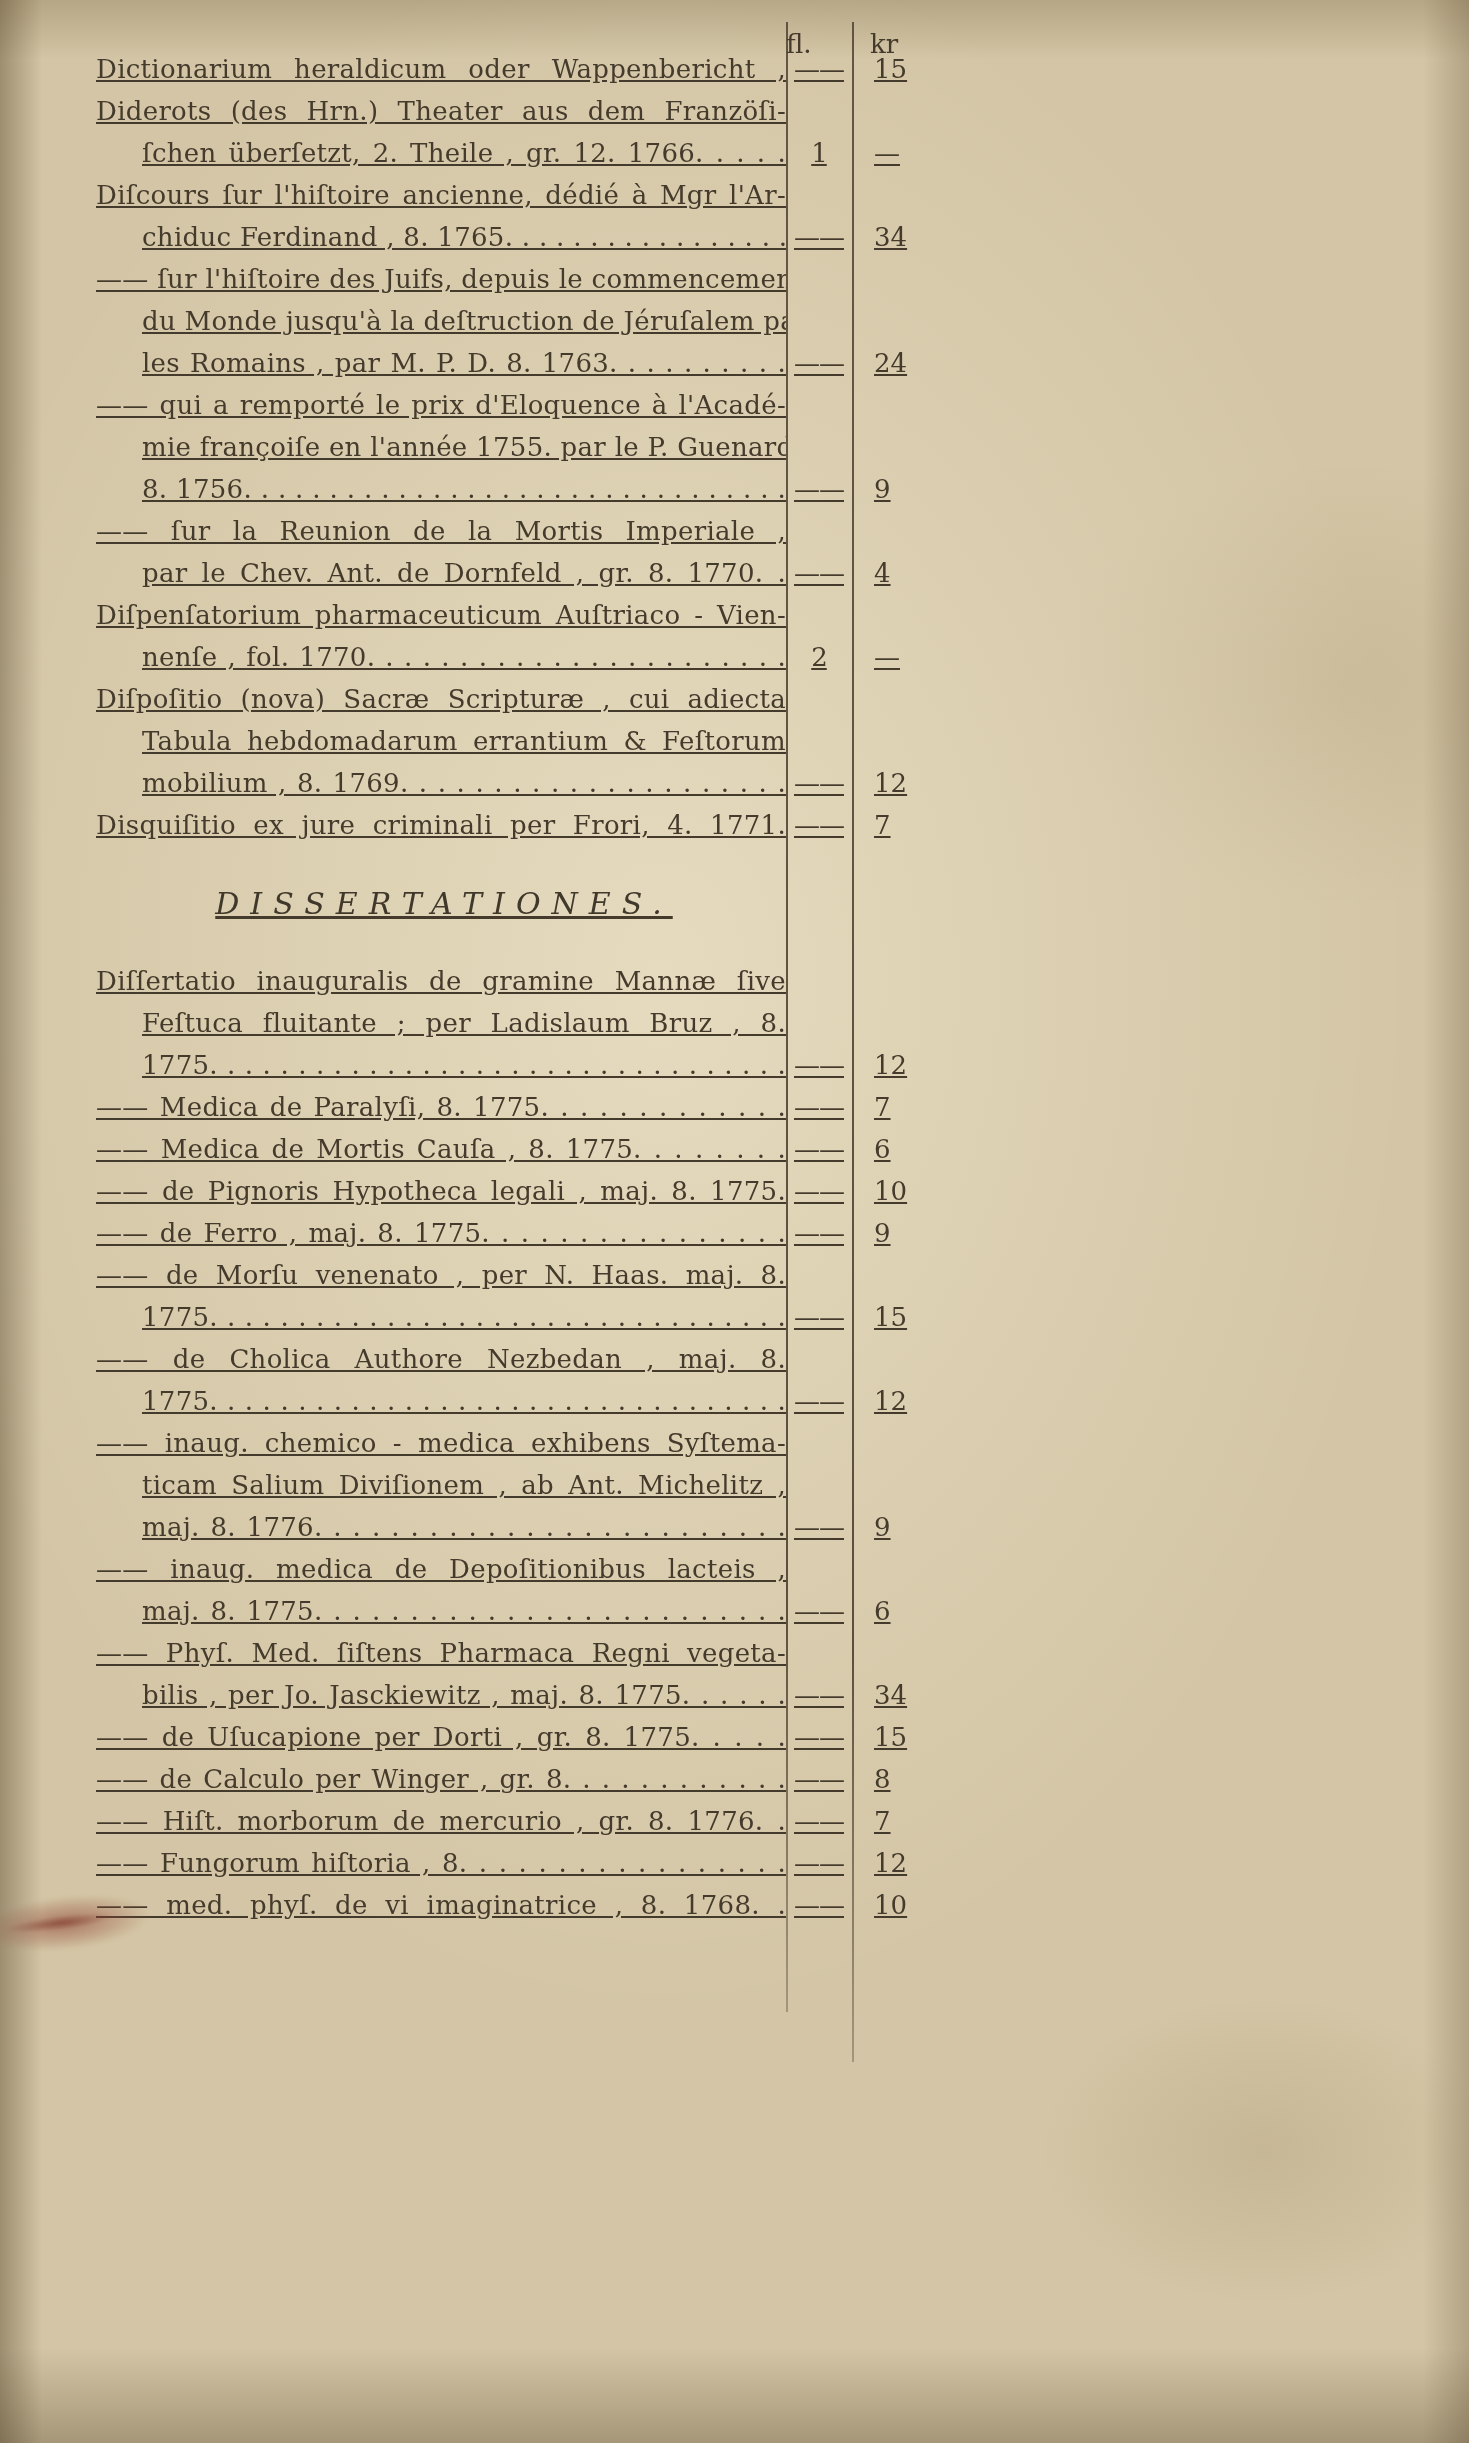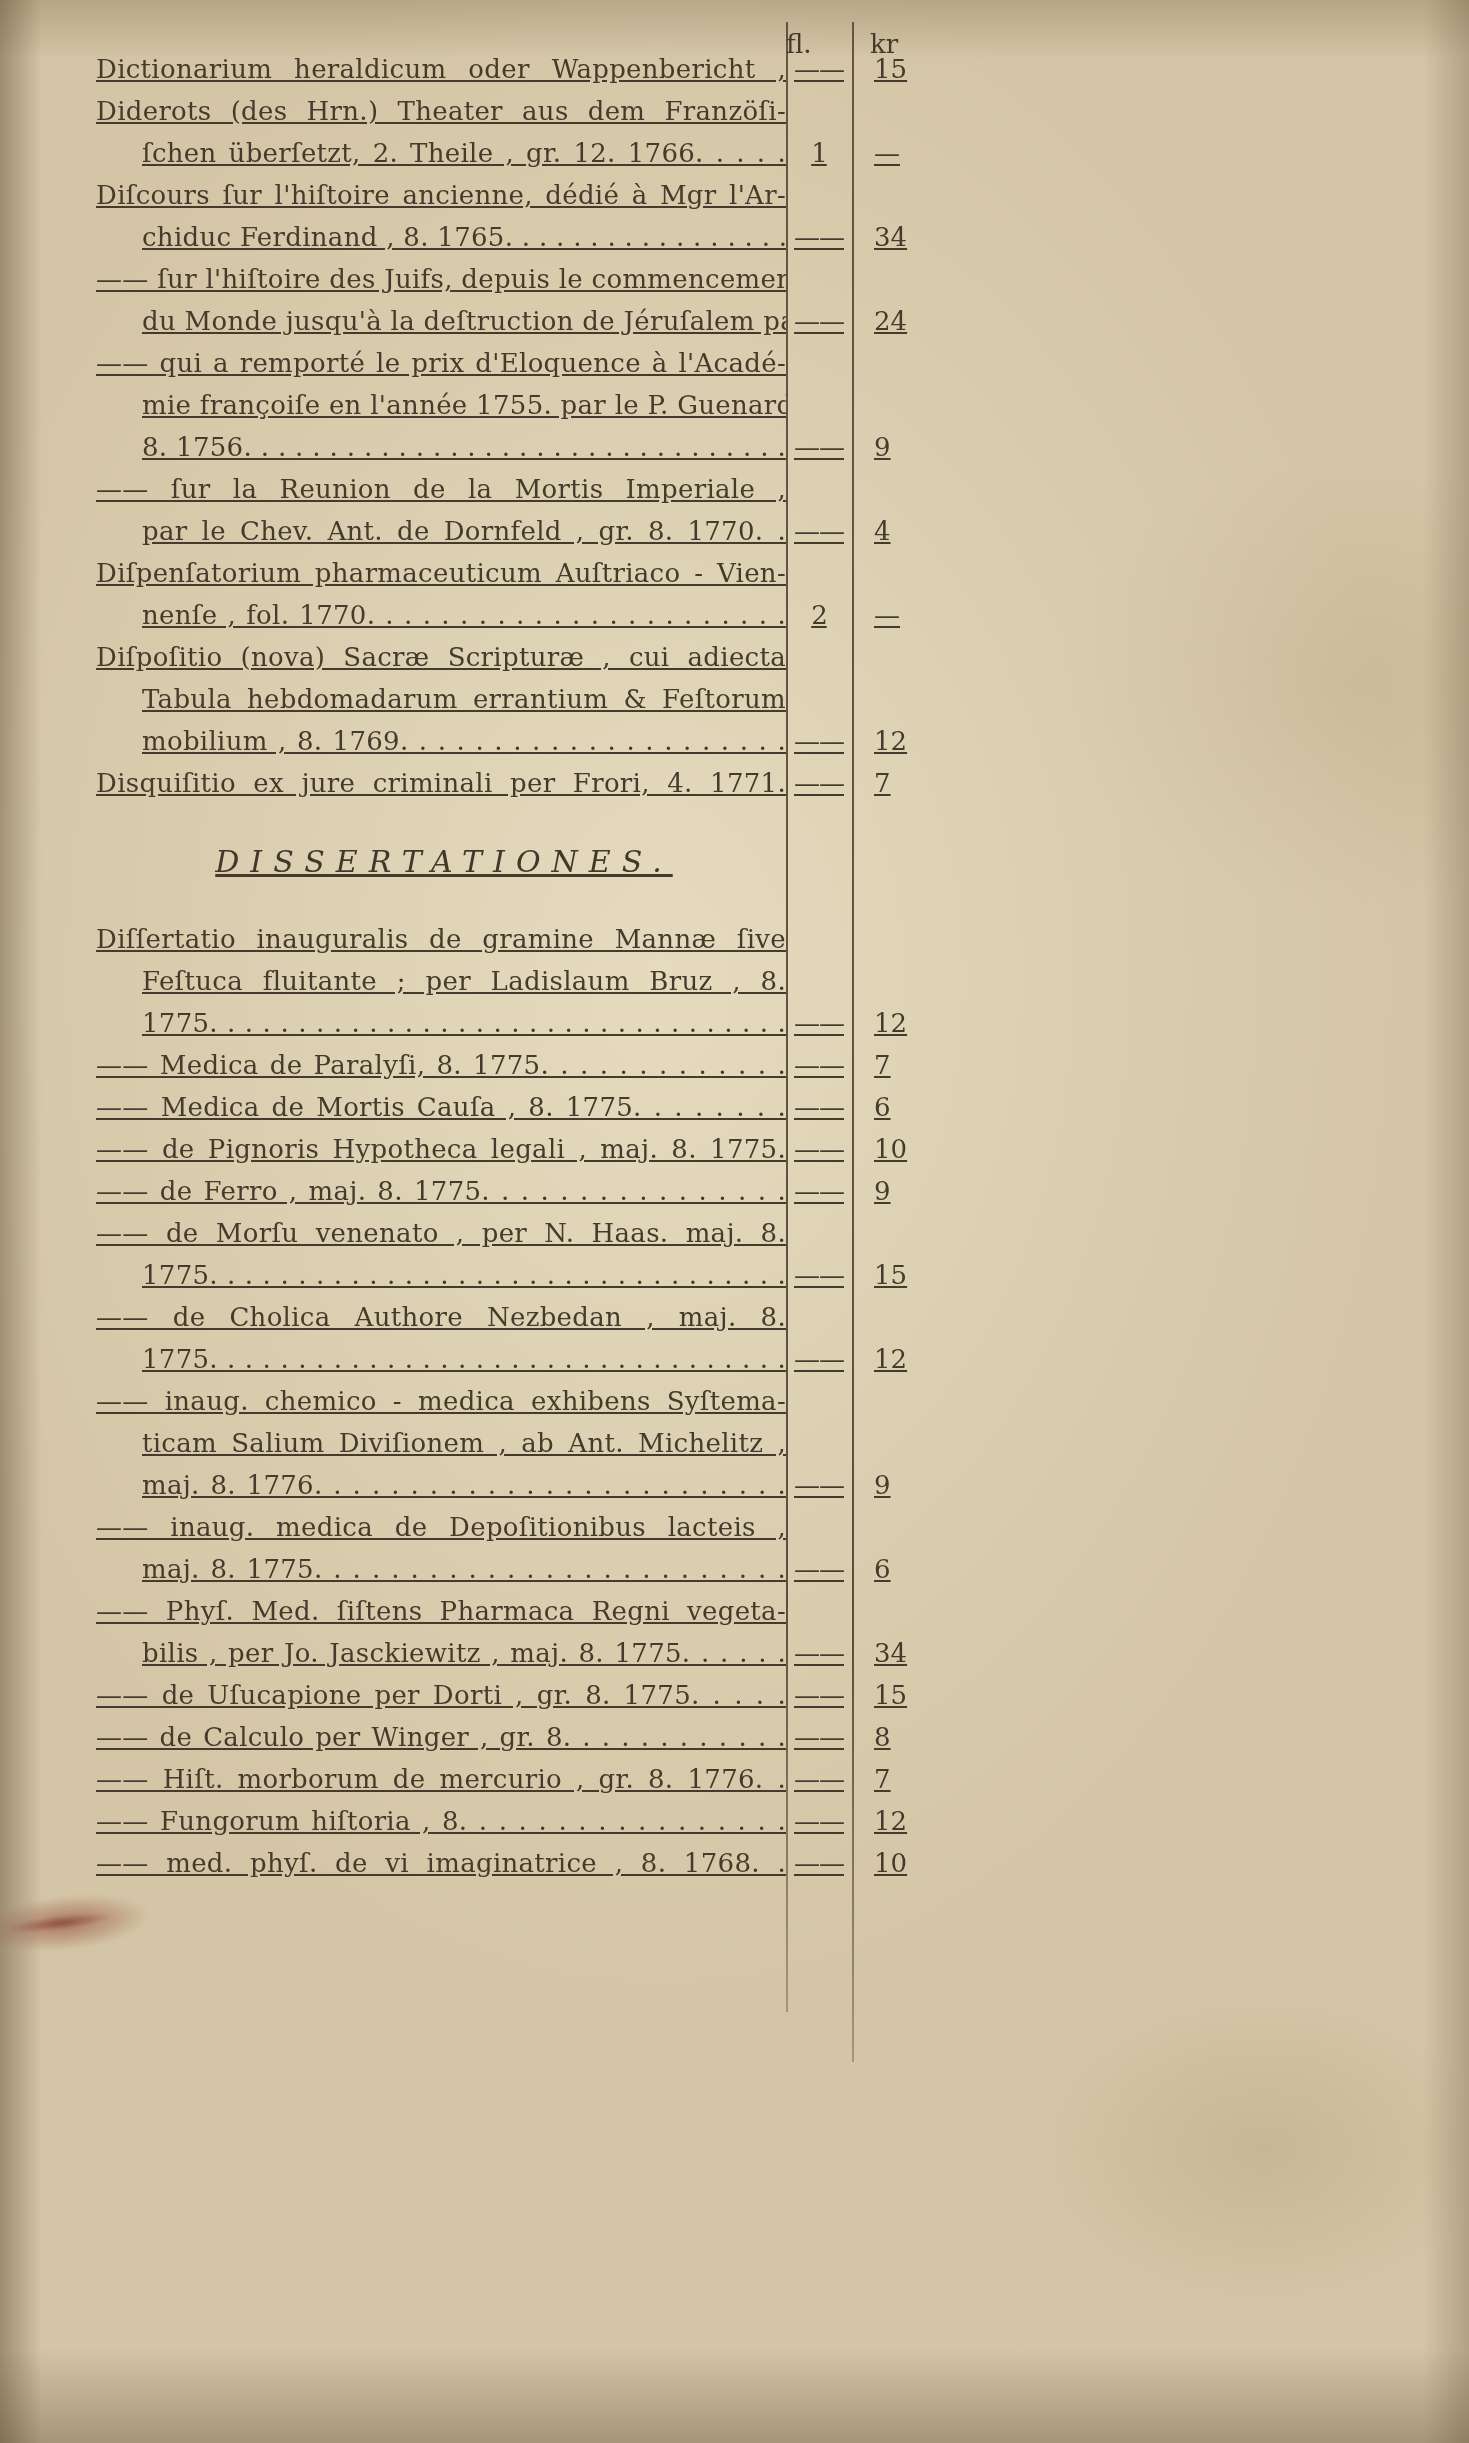--- a/index.html
+++ b/index.html
@@ -118,20 +118,21 @@
             <div class="line cont">chiduc Ferdinand , 8. 1765. . . . . . . . . . . . . . . . .</div>
           </div>
     <div class="cell fl-cell">——</div>
     <div class="cell kr-cell">34</div>
   </div>
 
   <div class="row">
     <div class="entry-text">
             <div class="line">—— ſur l'hiſtoire des Juifs, depuis le commencement</div>
             <div class="line cont">du Monde jusqu'à la deſtruction de Jéruſalem par</div>
+            <div class="line cont">les Romains , par M. P. D. 8. 1763. . . . . .  . . . .</div>
           </div>
     <div class="cell fl-cell">——</div>
     <div class="cell kr-cell">24</div>
   </div>
 
   <div class="row">
     <div class="entry-text">
             <div class="line">—— qui a remporté le prix d'Eloquence à l'Acadé-</div>
             <div class="line cont">mie françoiſe en l'année 1755. par le P. Guenard,</div>
             <div class="line cont">8. 1756. . . . . . . . . . . . . .  . . . . . . . . . . . . . . . . . .</div>

